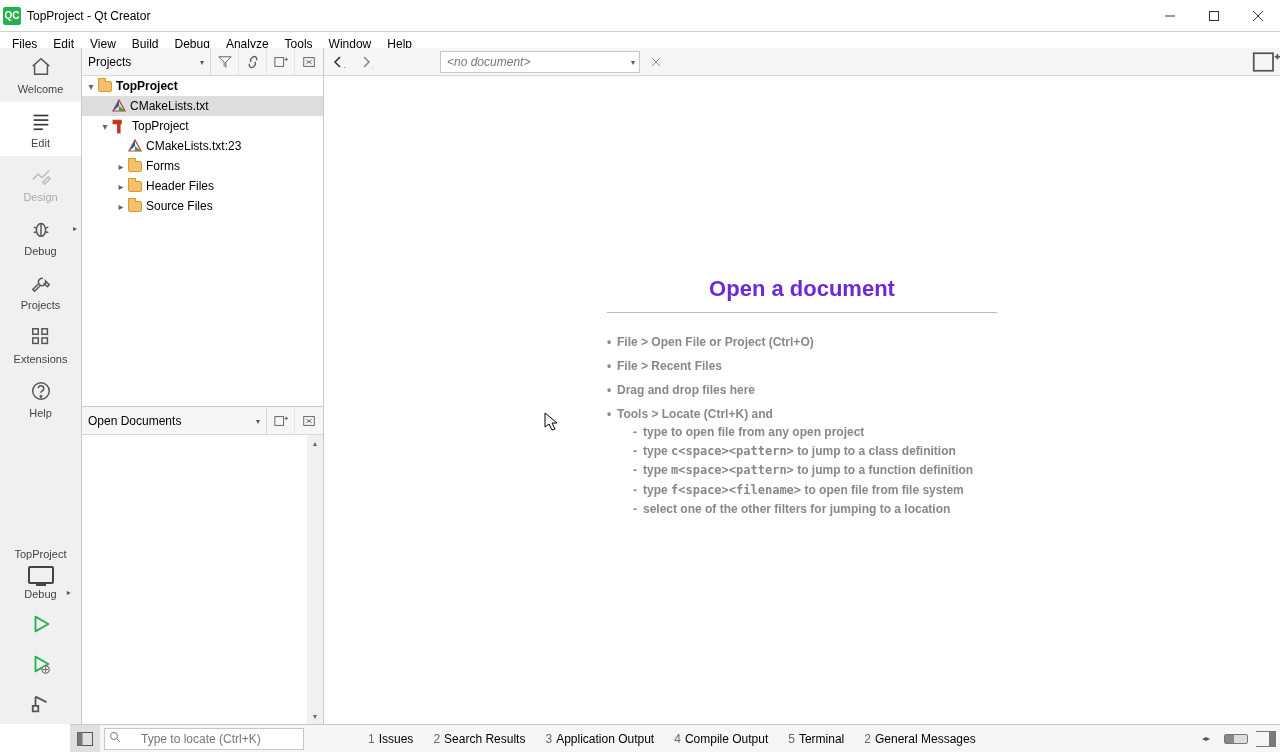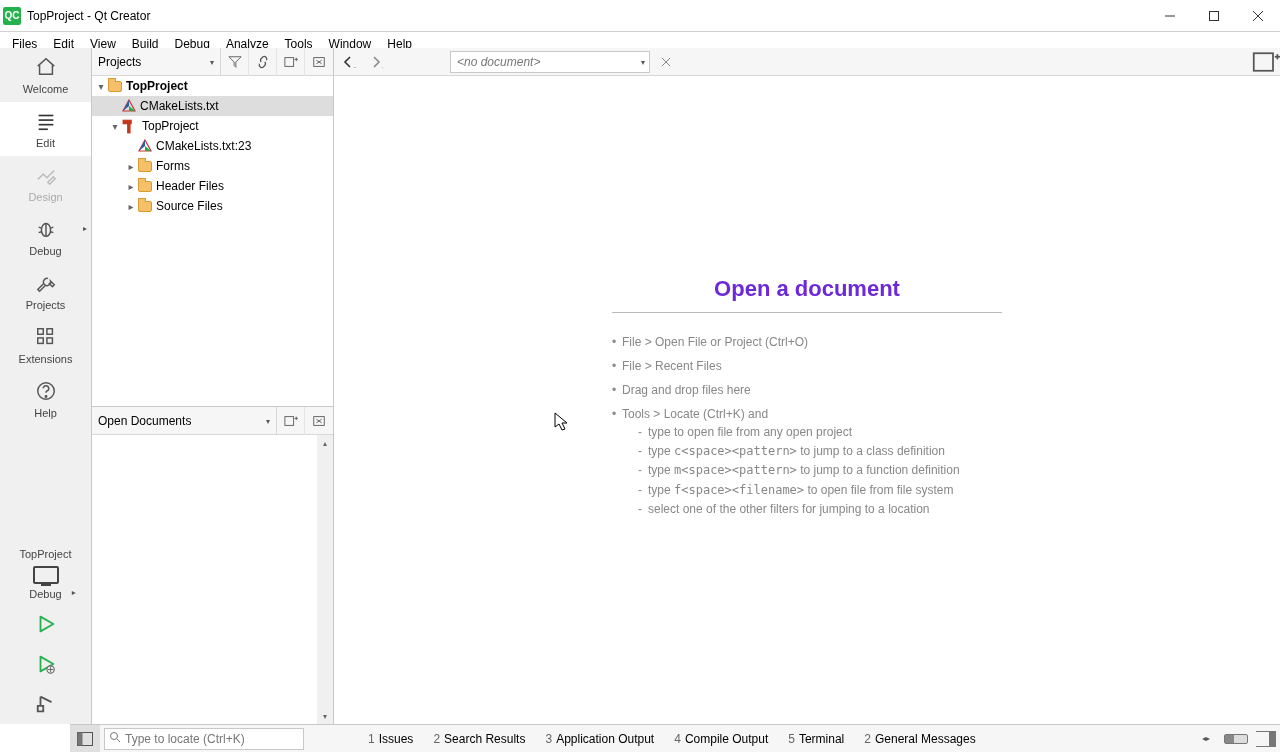--- a/index.html
+++ b/index.html
@@ -14,21 +14,21 @@
 .titlebar .winbtn svg { width: 10px; height: 10px; }
 
 
 .menubar { height: 24px; display: flex; align-items: stretch; padding-left: 4px; border-bottom: 1px solid #d0d0d0; }
 .menubar .menu-item { padding: 0 8px; display: flex; align-items: center; }
 
 
 .body { position: absolute; top: 48px; bottom: 28px; left: 0; right: 0; display: flex; }
 
 
-.modebar { width: 92px; background: #f0f0f0; border-right: 1px solid #c8c8c8; display: flex; flex-direction: column; }
+.modebar { width: 82px; background: #f0f0f0; border-right: 1px solid #c8c8c8; display: flex; flex-direction: column; }
 .mode-btn { height: 54px; display: flex; flex-direction: column; align-items: center; justify-content: center; gap: 2px; color: #444; position: relative; }
 .mode-btn.active { background: #fff; }
 .mode-btn.disabled { color: #aaa; }
 .mode-btn .lbl { font-size: 11px; }
 .mode-btn svg { width: 22px; height: 22px; }
 .mode-btn .tri { position: absolute; right: 4px; top: 14px; font-size: 8px; color: #555; }
 
 .modebar .flex-spacer { flex: 1; }
 .kit-section { display: flex; flex-direction: column; align-items: center; padding: 4px 0; }
 .kit-section .kit-label { font-size: 11px; color: #444; padding-bottom: 4px; }
@@ -83,35 +83,35 @@
 .editor-toolbar .gap { width: 60px; }
 .editor-toolbar .doc-combo { width: 200px; height: 22px; border: 1px solid #c8c8c8; background: #fff; display: flex; align-items: center; padding: 0 6px; color: #777; font-style: italic; position: relative; }
 .editor-toolbar .doc-combo .tri { position: absolute; right: 4px; top: 6px; font-size: 8px; color: #555; font-style: normal; }
 .editor-toolbar .closebtn { width: 24px; height: 24px; display: flex; align-items: center; justify-content: center; color: #888; margin-left: 4px; }
 .editor-toolbar .flex1 { flex: 1; }
 .editor-toolbar .splitbtn { width: 28px; height: 28px; display: flex; align-items: center; justify-content: center; color: #555; }
 
 .editor-body { flex: 1; position: relative; display: flex; align-items: flex-start; justify-content: center; }
 .placeholder { margin-top: 200px; width: 390px; color: #888; }
 .placeholder h2 { font-weight: 700; font-size: 22px; text-align: center; color: #6d28d9; padding-bottom: 10px; border-bottom: 1px solid #bbb; margin-bottom: 20px; }
-.placeholder ul { list-style: none; }
+.placeholder ul { list-style: none; font-weight: bold; }
 .placeholder ul > li { margin-bottom: 6px; padding-left: 10px; position: relative; line-height: 1.5; }
 .placeholder ul > li::before { content: "•"; position: absolute; left: 0; }
 .placeholder .sub { padding-left: 26px; position: relative; line-height: 1.6; }
 .placeholder .sub::before { content: "-"; position: absolute; left: 16px; }
 .placeholder code { font-family: Consolas, monospace; font-size: 12px; }
 
 .cursor-fake { position: absolute; left: 220px; top: 336px; pointer-events: none; }
 .cursor-fake svg { width: 16px; height: 20px; }
 
 
 .statusbar { position: absolute; left: 70px; right: 0; bottom: 0; height: 28px; border-top: 1px solid #c8c8c8; background: #f6f6f6; display: flex; align-items: center; }
 .statusbar .sb-btn { width: 30px; height: 28px; display: flex; align-items: center; justify-content: center; border-right: 1px solid #e0e0e0; }
 .statusbar .sb-btn.pressed { background: #e0e0e0; }
-.statusbar .locator { flex: 0 0 200px; height: 22px; margin: 0 4px; border: 1px solid #c8c8c8; background: #fff; display: flex; align-items: center; padding: 0 4px; gap: 4px; color: #777; }
+.statusbar .locator { flex: 0 0 200px; height: 22px; margin: 0 4px; border: 1px solid #c8c8c8; background: #fff; display: flex; align-items: center; padding: 0 4px; gap: 20px; color: #777; }
 .statusbar .locator svg { width: 12px; height: 12px; flex: none; }
 .statusbar .gap2 { width: 50px; }
 .statusbar .pane { padding: 0 10px; height: 28px; display: flex; align-items: center; gap: 4px; }
 .statusbar .pane .num { color: #666; }
 .statusbar .right { margin-left: auto; display: flex; align-items: center; }
 .statusbar .right .tri { font-size: 8px; color: #555; padding: 0 10px; }
 .statusbar .right .prog { width: 24px; height: 10px; border: 1px solid #777; border-radius: 2px; margin: 0 4px; display: flex; align-items: center; }
 .statusbar .right .prog.pressed { background: #ddd; }
 .statusbar .right .side { width: 20px; height: 16px; display: flex; margin: 0 4px; }
 .statusbar .right .side .l { flex: 1; background: #777; }

